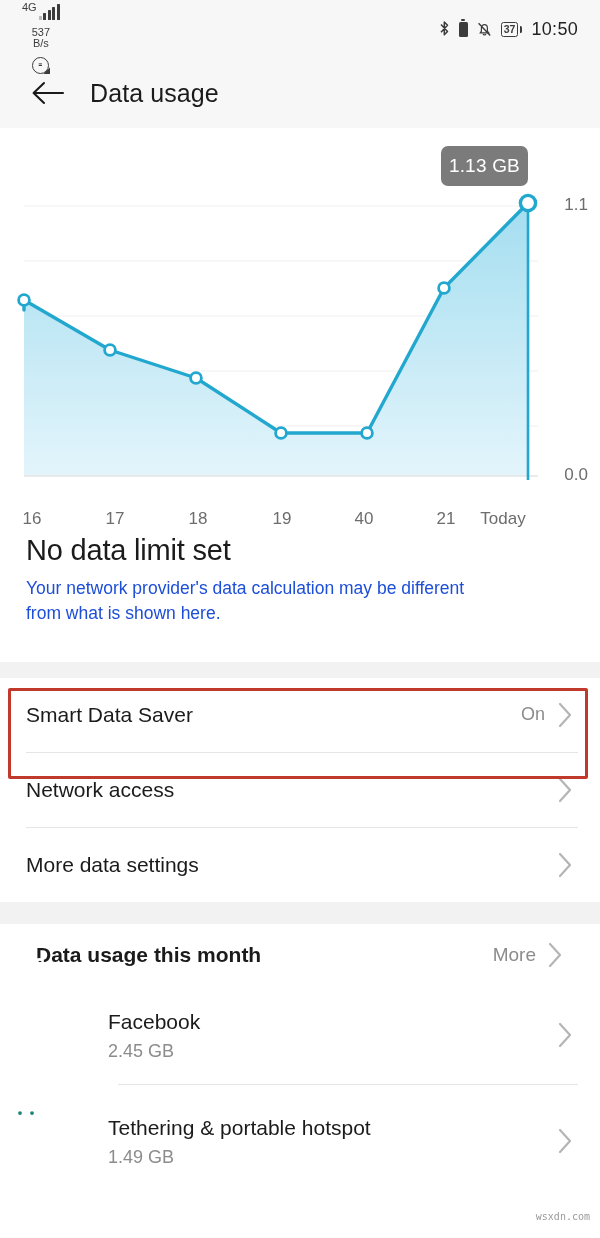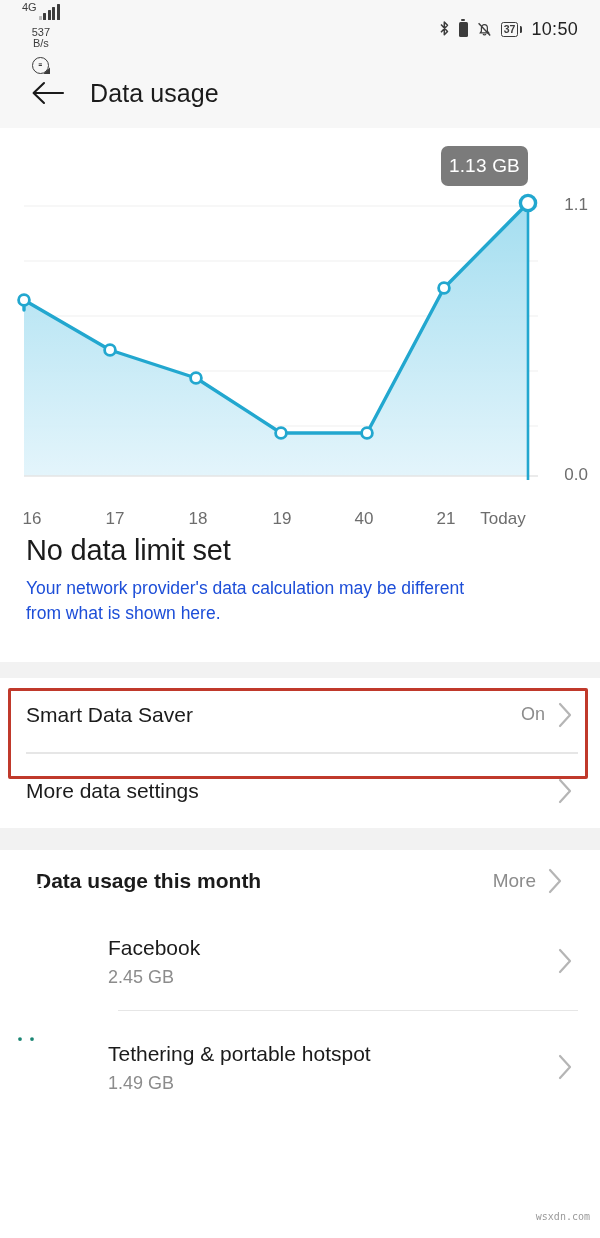--- a/index.html
+++ b/index.html
@@ -284,20 +284,28 @@
     <span class="lbl">Smart Data Saver</span>
     <span class="val">On</span>
     <span class="chev">
       <svg width="17" height="28" viewBox="0 0 17 28" aria-hidden="true">
           <path d="M3 3 L13 14 L3 25" stroke="#b5b5b5" stroke-width="2.2" fill="none" stroke-linecap="round" stroke-linejoin="round"></path>
         </svg>
     </span>
   </div>
   <div class="divider"></div>
 
+  <div class="row">
+    <span class="lbl">Network access</span>
+    <span class="chev push">
+      <svg width="17" height="28" viewBox="0 0 17 28" aria-hidden="true">
+          <path d="M3 3 L13 14 L3 25" stroke="#b5b5b5" stroke-width="2.2" fill="none" stroke-linecap="round" stroke-linejoin="round"></path>
+        </svg>
+    </span>
+  </div>
   <div class="divider"></div>
 
   <div class="row">
     <span class="lbl">More data settings</span>
     <span class="chev push">
       <svg width="17" height="28" viewBox="0 0 17 28" aria-hidden="true">
           <path d="M3 3 L13 14 L3 25" stroke="#b5b5b5" stroke-width="2.2" fill="none" stroke-linecap="round" stroke-linejoin="round"></path>
         </svg>
     </span>
   </div>

